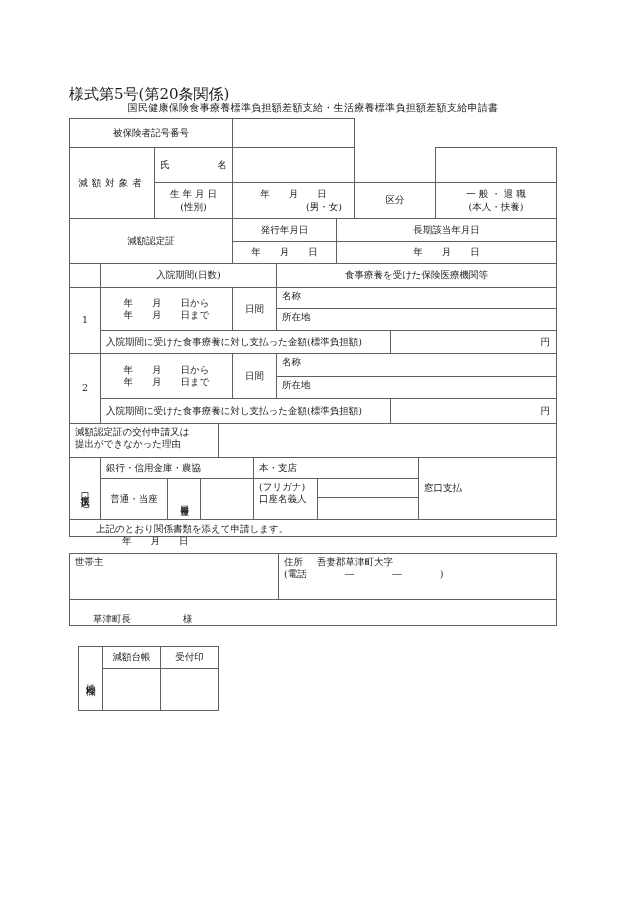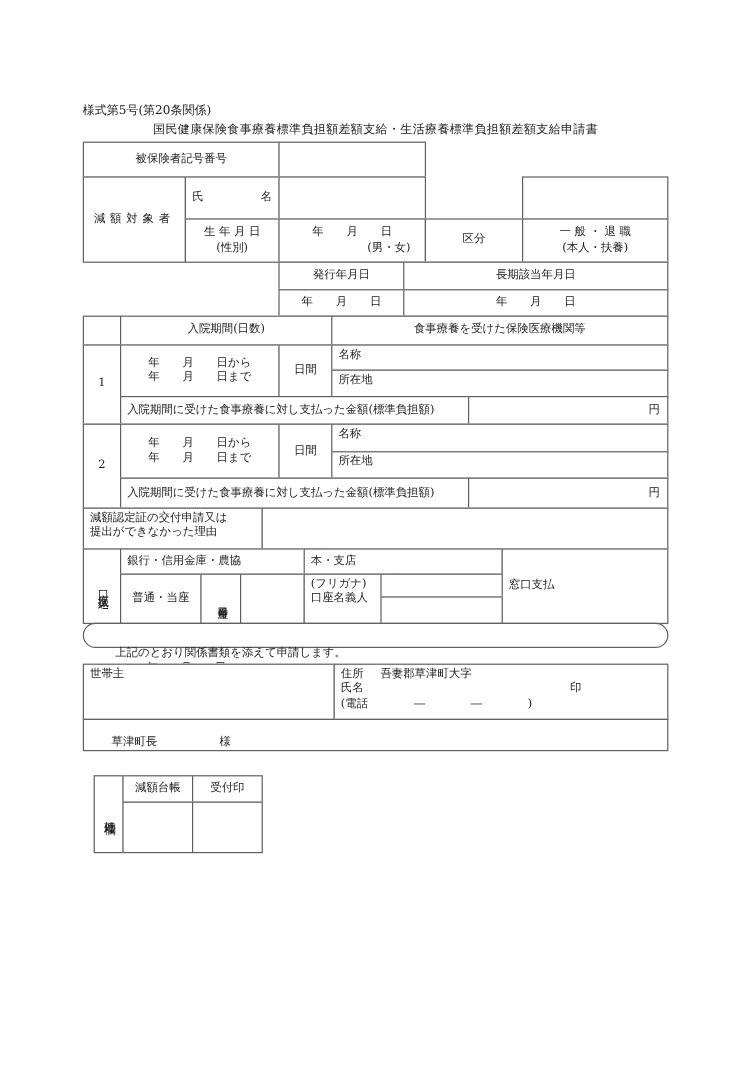--- a/index.html
+++ b/index.html
@@ -18,21 +18,21 @@
   .lc { display:flex; align-items:center; padding:0 5px; }
   .lt { padding:2px 5px; }
   .rc { display:flex; align-items:center; justify-content:flex-end; padding:0 6px; }
   .vert { writing-mode:vertical-rl; text-orientation:upright; letter-spacing:2px; }
   .sp2 { letter-spacing:4px; }
   .small { font-size:9px; }
   .title {
     position:absolute; left:69px; top:101px; width:488px;
     text-align:center; font-size:10px; letter-spacing:0.3px;
   }
-  .formno { position:absolute; left:69px; top:85px; font-size:10px; }
+  .formno { position:absolute; left:69px; top:85px; font-size:15px; }
   .line2r { text-align:right; padding-right:12px; width:100%; box-sizing:border-box; }
 </style>
 </head>
 <body>
 
 <div class="page">
 
   <div class="formno">様式第5号(第20条関係)</div>
   <div class="title">国民健康保険食事療養標準負担額差額支給・生活療養標準負担額差額支給申請書</div>
 
@@ -51,20 +51,21 @@
   <div class="cell col" style="left:232px;top:182px;width:123px;height:37px;">
     <div>年　　月　　日</div>
     <div class="line2r">(男・女)</div>
   </div>
   <div class="cell cc" style="left:354px;top:182px;width:82px;height:37px;">区分</div>
   <div class="cell col" style="left:435px;top:182px;width:122px;height:37px;">
     <div>一 般 ・ 退 職</div>
     <div>(本人・扶養)</div>
   </div>
 
+  <div class="cell cc" style="left:69px;top:218px;width:164px;height:46px;">減額認定証</div>
   <div class="cell cc" style="left:232px;top:218px;width:105px;height:24px;">発行年月日</div>
   <div class="cell cc" style="left:336px;top:218px;width:221px;height:24px;">長期該当年月日</div>
   <div class="cell cc" style="left:232px;top:241px;width:105px;height:23px;">年　　月　　日</div>
   <div class="cell cc" style="left:336px;top:241px;width:221px;height:23px;">年　　月　　日</div>
 
   <div class="cell" style="left:69px;top:263px;width:32px;height:25px;"></div>
   <div class="cell cc" style="left:100px;top:263px;width:177px;height:25px;">入院期間(日数)</div>
   <div class="cell cc" style="left:276px;top:263px;width:281px;height:25px;">食事療養を受けた保険医療機関等</div>
 
   <div class="cell cc" style="left:69px;top:287px;width:32px;height:67px;">1</div>
@@ -106,32 +107,29 @@
     <span class="vert small" style="letter-spacing:0;">口座番号</span>
   </div>
   <div class="cell" style="left:200px;top:478px;width:54px;height:42px;"></div>
   <div class="cell lt" style="left:253px;top:478px;width:79px;height:42px;">
     <div>(フリガナ)</div>
     <div>口座名義人</div>
   </div>
   <div class="cell" style="left:317px;top:478px;width:102px;height:20px;"></div>
   <div class="cell" style="left:317px;top:497px;width:102px;height:23px;"></div>
 
-  <div class="cell" style="left:69px;top:519px;width:488px;height:18px;padding-top:19px;border-radius:16px;">
+  <div class="cell" style="left:69px;top:519px;width:488px;height:18px;padding-top:3px;">
     <div style="padding-left:26px;">上記のとおり関係書類を添えて申請します。</div>
     <div style="padding-left:52px;">年　　月　　日</div>
   </div>
 
   <div class="cell lt" style="left:69px;top:553px;width:210px;height:47px;">世帯主</div>
   <div class="cell lt" style="left:278px;top:553px;width:279px;height:47px;">
     <div>
       <span>住所</span><span style="margin-left:14px;">吾妻郡草津町大字</span>
-    </div>
-    <div>
-      <span>氏名</span><span style="margin-left:172px;">印</span>
     </div>
     <div>(電話　　　　―　　　　―　　　　)</div>
   </div>
 
   <div class="cell lc" style="left:69px;top:599px;width:488px;height:27px;align-items:flex-end;">
     <span style="margin-left:18px;">草津町長</span>
     <span style="margin-left:52px;">様</span>
   </div>
 
   <div class="cell cc" style="left:78px;top:646px;width:25px;height:65px;">

